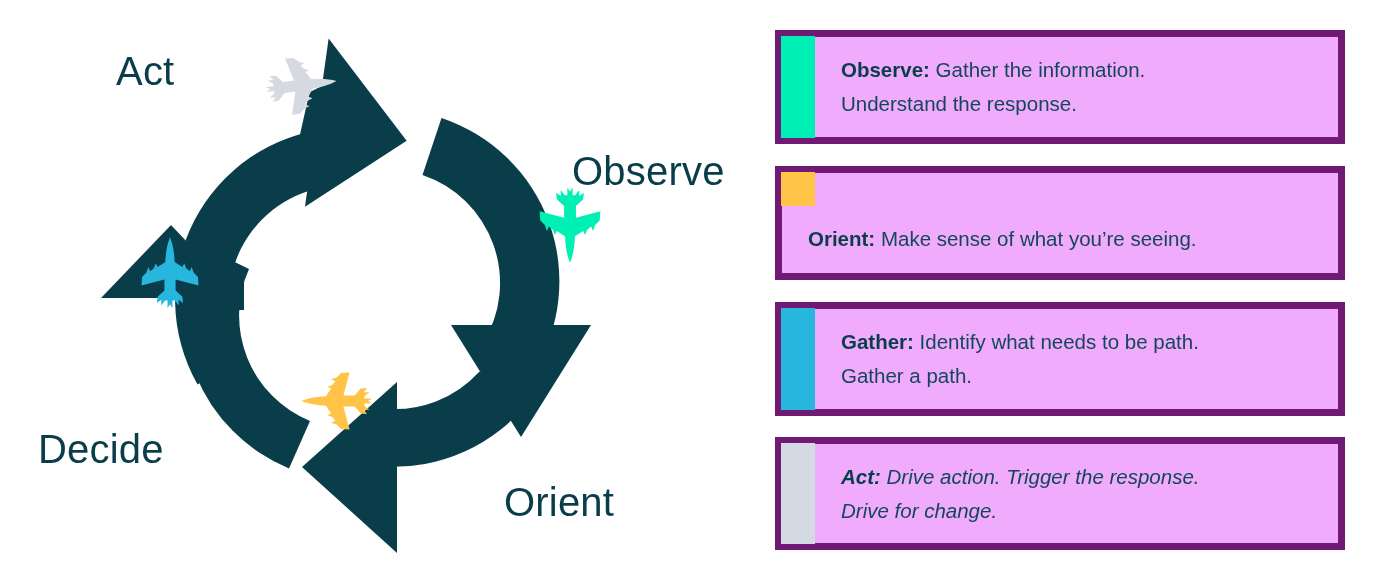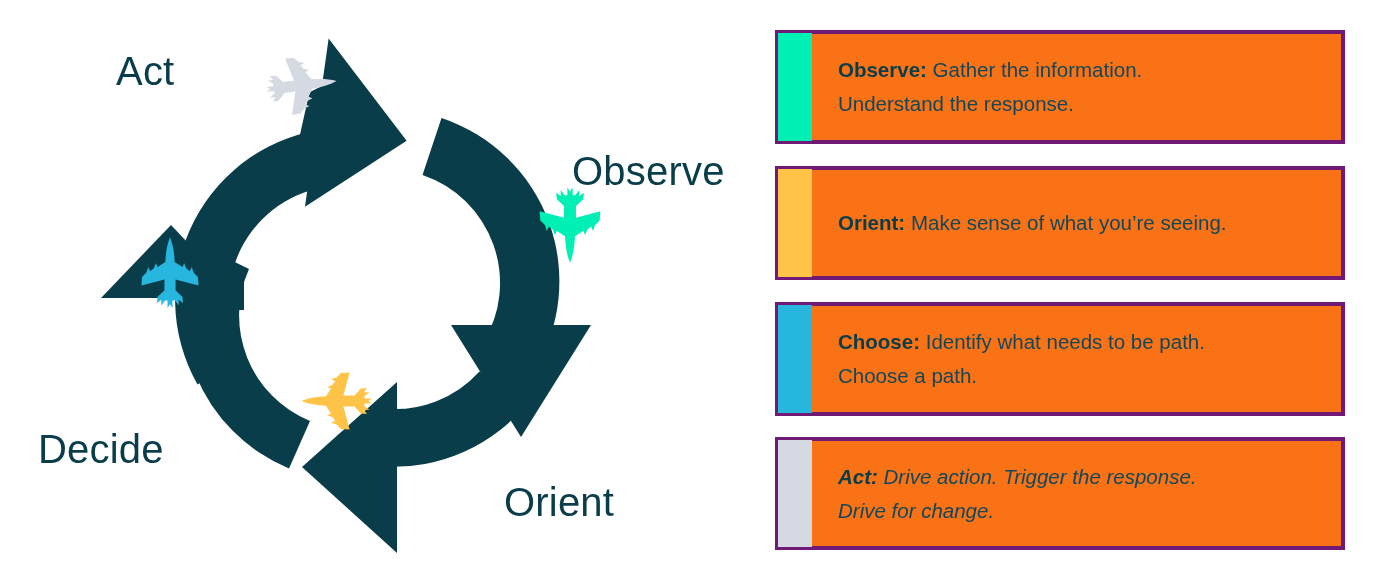--- a/index.html
+++ b/index.html
@@ -50,26 +50,26 @@
     top: 0;
     width: 612px;
     height: 586px;
   }
   .legend-card {
     position: absolute;
     left: 2px;
     width: 570px;
     display: flex;
     align-items: stretch;
-    background: #f97316;
-    border: 4px solid #701a75;
+    background: #f0abfc;
+    border: 7px solid #701a75;
     box-sizing: border-box;
   }
   .legend-card[data-idx="0"] { top: 30px;  height: 114px; }
-  .legend-card[data-idx="1"] { top: 166px; height: 114px; }
+  .legend-card[data-idx="1"] { top: 166px; height: 114px; flex-direction: column; }
   .legend-card[data-idx="2"] { top: 302px; height: 114px; }
   .legend-card[data-idx="3"] { top: 437px; height: 113px; font-style: italic; }
 
   .legend-accent {
     flex: 0 0 34px;
     width: 34px;
     margin: -1px 0 -1px -1px;
   }
   .legend-body {
     flex: 1 1 auto;
@@ -202,22 +202,22 @@
     <div class="legend-card" data-idx="1">
       <div class="legend-accent" style="background:#FFC348"></div>
       <div class="legend-body">
         <div class="legend-line"><span class="legend-term">Orient:</span><span> Make sense of what you’re seeing.</span></div>
       </div>
     </div>
 
     <div class="legend-card" data-idx="2">
       <div class="legend-accent" style="background:#27B6DD"></div>
       <div class="legend-body">
-        <div class="legend-line"><span class="legend-term">Choose:</span><span> Identify what needs to be path.</span></div>
-        <div class="legend-line">Choose a path.</div>
+        <div class="legend-line"><span class="legend-term">Gather:</span><span> Identify what needs to be path.</span></div>
+        <div class="legend-line">Gather a path.</div>
       </div>
     </div>
 
     <div class="legend-card" data-idx="3">
       <div class="legend-accent" style="background:#D5D9E2"></div>
       <div class="legend-body">
         <div class="legend-line"><span class="legend-term">Act:</span><span> Drive action. Trigger the response.</span></div>
         <div class="legend-line">Drive for change.</div>
       </div>
     </div>

